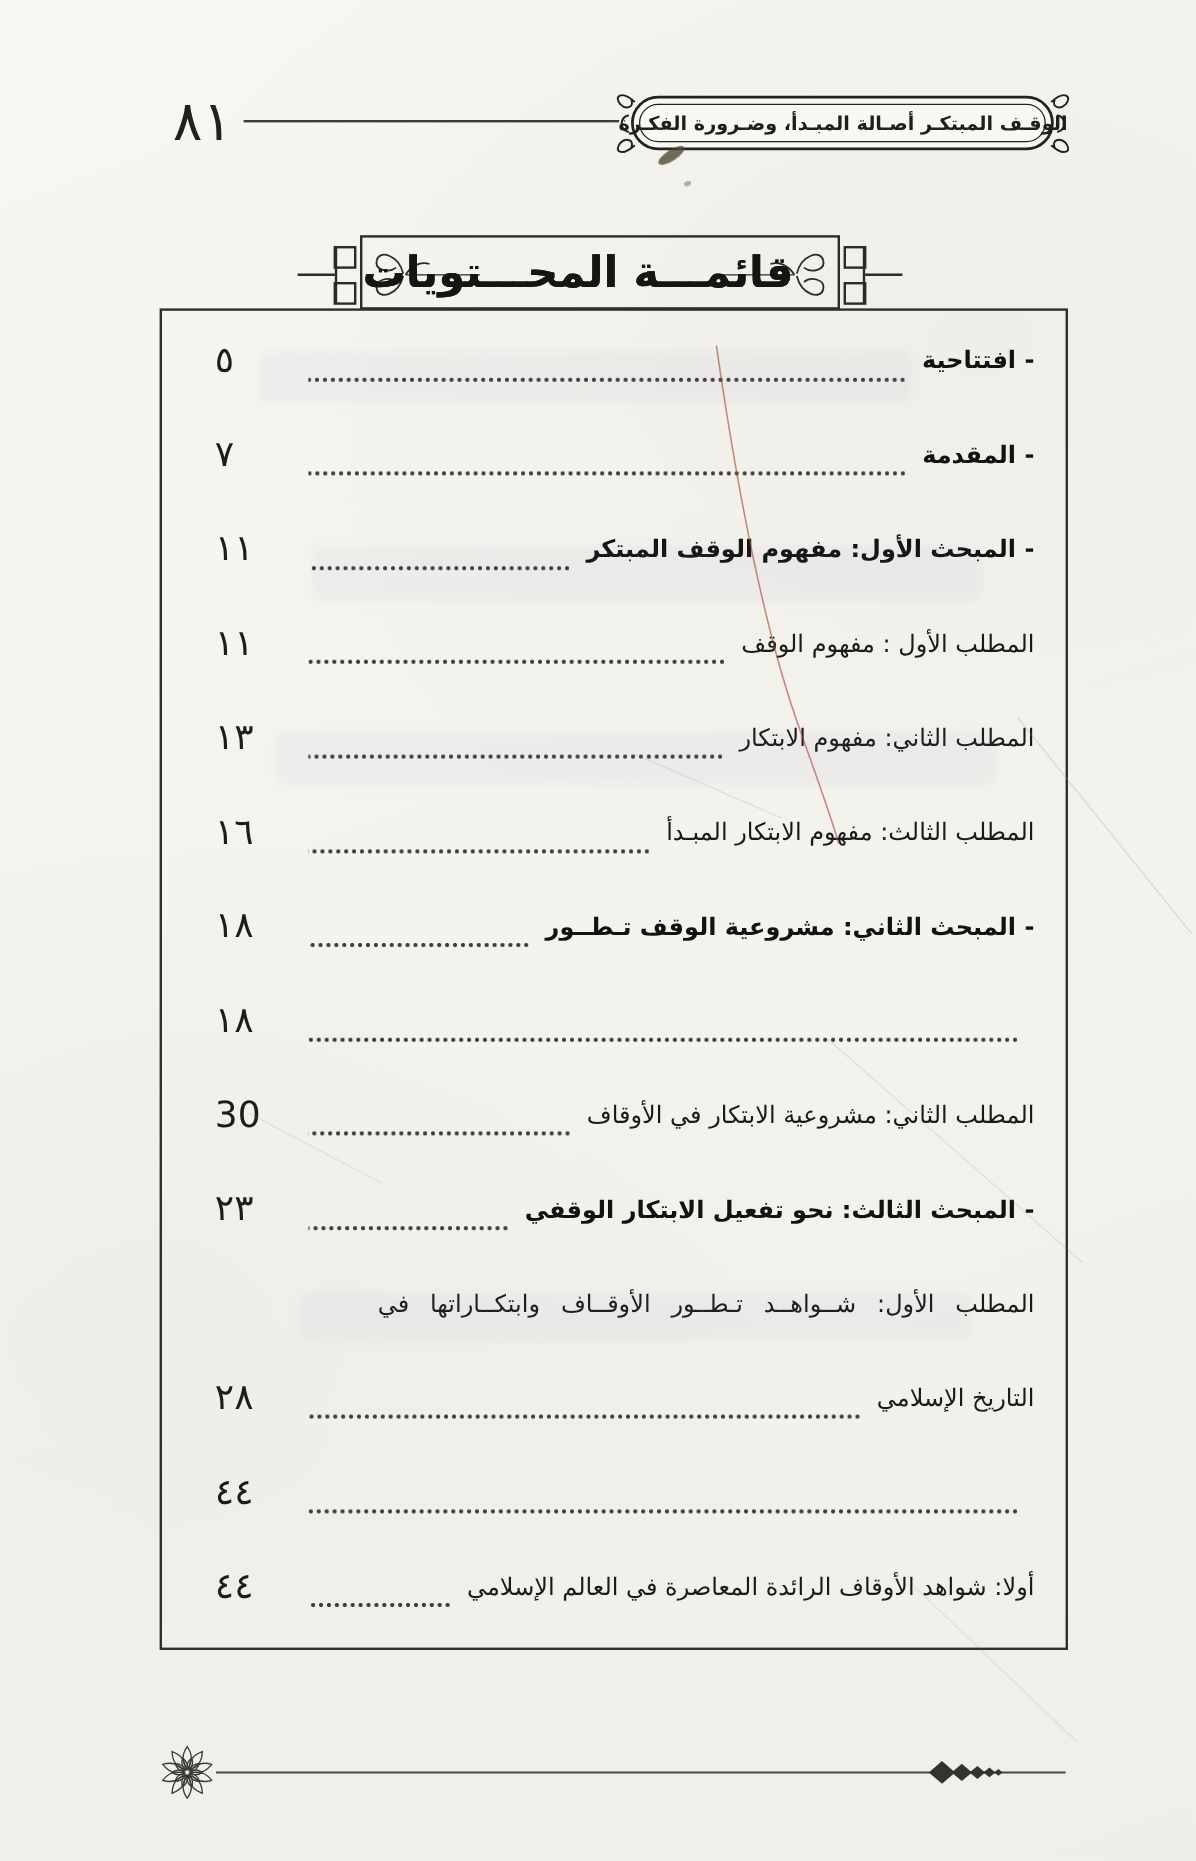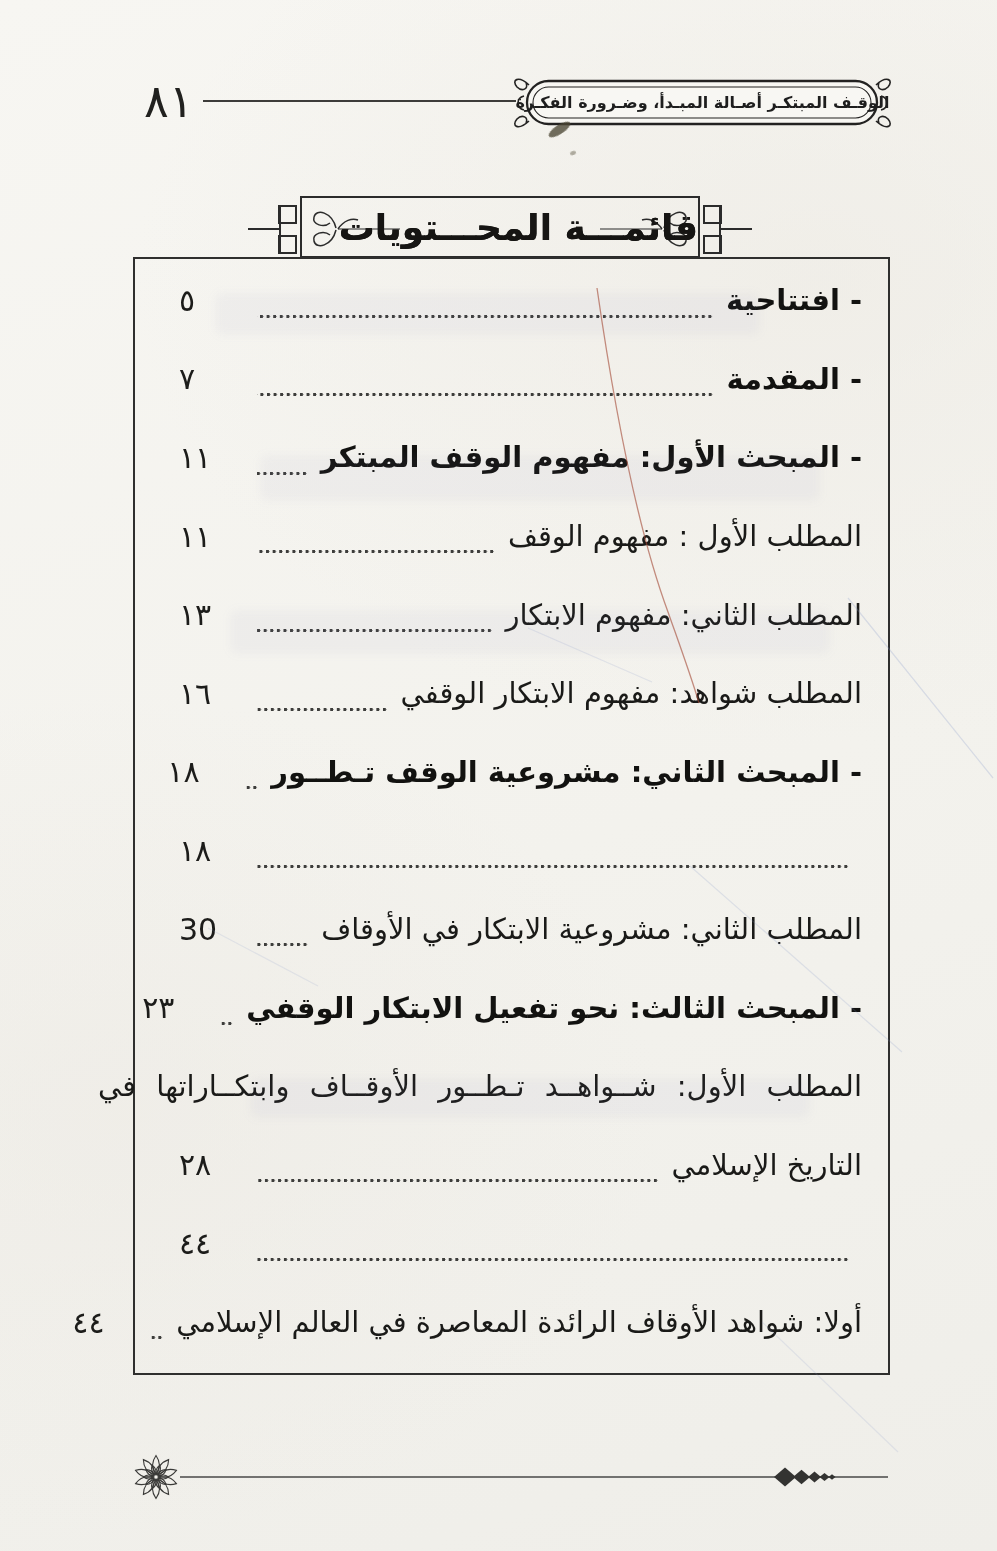--- a/index.html
+++ b/index.html
@@ -24,38 +24,38 @@
 6;white-space:nowrap;
   }
   .smudge1{left:547px;top:125px;width:25px;height:9px;background:#4c4734;border-radius:50%;
     transform:rotate(-33deg);filter:blur(.6px);opacity:.78;}
   .smudge2{left:570px;top:151px;width:6px;height:4px;background:#5a543f;border-radius:50%;
     transform:rotate(-20deg);filter:blur(.5px);opacity:.45;}
   
   .title-banner{
     left:300px;top:196px;width:400px;height:62px;box-sizing:border-box;
     border:2.2px solid #2b2b2b;background:transparent;
-    display:flex;align-items:center;justify-content:flex-start;
+    display:flex;align-items:center;justify-content:flex-end;
   }
   .title-banner .title-text{
     font-size:36px;font-weight:bold;color:#161513;white-space:nowrap;
     text-shadow:0 0 .5px #161513;position:relative;z-index:2;
   }
   .banner-deco{pointer-events:none;}
   
   .toc-box{
     left:133px;top:257px;width:757px;height:1118px;box-sizing:border-box;
     border:2.2px solid #2f2f2e;
   }
   .toc-entries{position:absolute;inset:0;padding-top:2px;}
   .toc-row{
     height:78.6px;display:flex;align-items:center;direction:rtl;
     padding:0 26px 0 44px;
   }
-  .toc-row .t{font-size:29px;color:#1a1a18;white-space:nowrap;}
+  .toc-row .t{font-size:20px;color:#1a1a18;white-space:nowrap;}
   .toc-row .t.b{font-weight:bold;color:#121210;}
   .toc-row.stretch .t{word-spacing:11px;}
   .leader{
     flex:1 1 auto;height:5px;align-self:flex-end;margin:0 12px 21px 10px;min-width:14px;
     background-image:radial-gradient(circle at 2.5px 2.5px,#3d3d3b 1.5px,rgba(0,0,0,0) 1.95px);
     background-size:6.6px 5px;background-repeat:repeat-x;background-position:right bottom;
   }
   .num{width:68px;flex:0 0 auto;font-size:30px;color:#1c1c1a;text-align:left;direction:ltr;}
   
   .footer-svg{left:0;top:1440px;}
@@ -151,21 +151,21 @@
         <span class="t">المطلب الأول : مفهوم الوقف</span>
         <span class="leader"></span>
         <span class="num">١١</span>
       </div>
       <div class="toc-row">
         <span class="t">المطلب الثاني: مفهوم الابتكار</span>
         <span class="leader"></span>
         <span class="num">١٣</span>
       </div>
       <div class="toc-row">
-        <span class="t">المطلب شواهد: مفهوم الابتكار الوقفي</span>
+        <span class="t">المطلب الثالث: مفهوم الابتكار المبـدأ</span>
         <span class="leader"></span>
         <span class="num">١٦</span>
       </div>
       <div class="toc-row">
         <span class="t b">- المبحث الثاني: مشروعية الوقف تـطــور</span>
         <span class="leader"></span>
         <span class="num">١٨</span>
       </div>
       <div class="toc-row">
         <span class="leader"></span>

